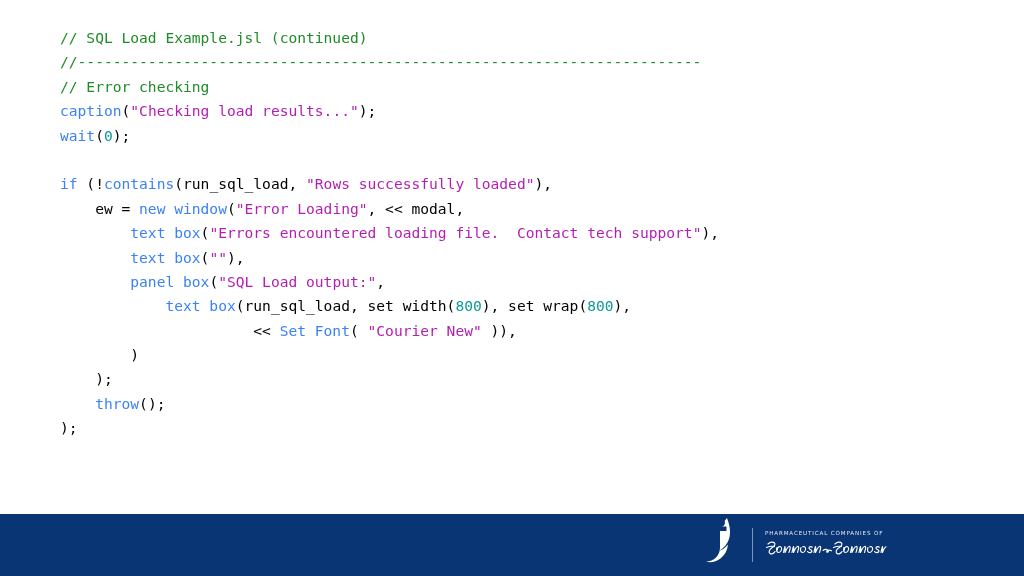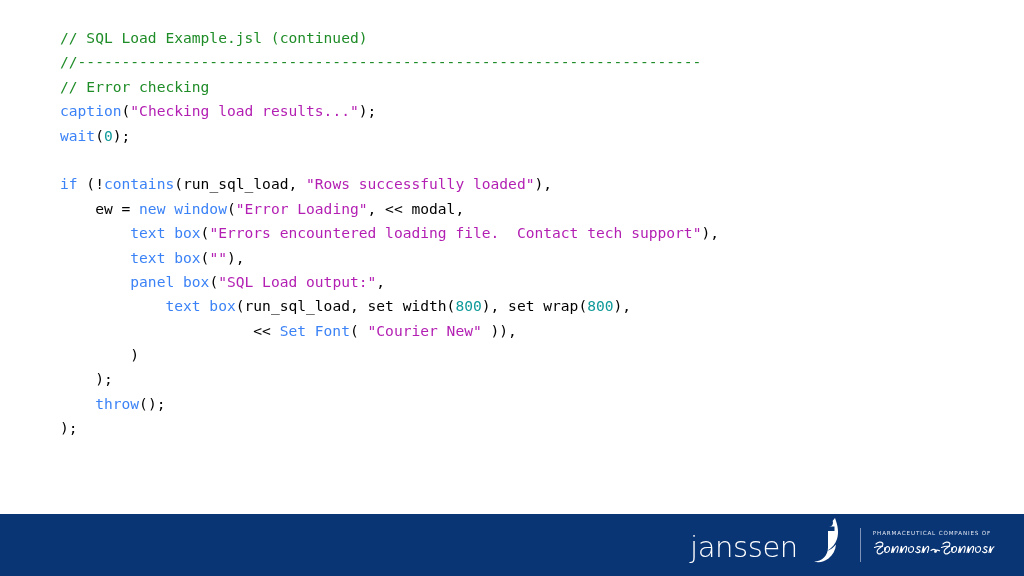--- a/index.html
+++ b/index.html
@@ -112,21 +112,20 @@
 </style>
 <style>.t-cmt{color:#1e8c27;}.t-kw{color:#3b82f6;}.t-str{color:#b31fb3;}.t-num{color:#119a9a;}.t-pln{color:#000000;}body{background:#ffffff;}#footer-bar{background:#0a3575;}</style></head>
 <body>
 
 <div id="code-block"><div class="line"><span class="t-cmt">// SQL Load Example.jsl (continued)</span></div><div class="line"><span class="t-cmt">//-----------------------------------------------------------------------</span></div><div class="line"><span class="t-cmt">// Error checking</span></div><div class="line"><span class="t-kw">caption</span><span class="t-pln">(</span><span class="t-str">"Checking load results..."</span><span class="t-pln">);</span></div><div class="line"><span class="t-kw">wait</span><span class="t-pln">(</span><span class="t-num">0</span><span class="t-pln">);</span></div><div class="line blank">&nbsp;</div><div class="line"><span class="t-kw">if</span><span class="t-pln"> (!</span><span class="t-kw">contains</span><span class="t-pln">(run_sql_load, </span><span class="t-str">"Rows successfully loaded"</span><span class="t-pln">),</span></div><div class="line"><span class="t-pln">    ew = </span><span class="t-kw">new window</span><span class="t-pln">(</span><span class="t-str">"Error Loading"</span><span class="t-pln">, &lt;&lt; modal,</span></div><div class="line"><span class="t-pln">        </span><span class="t-kw">text box</span><span class="t-pln">(</span><span class="t-str">"Errors encountered loading file.  Contact tech support"</span><span class="t-pln">),</span></div><div class="line"><span class="t-pln">        </span><span class="t-kw">text box</span><span class="t-pln">(</span><span class="t-str">""</span><span class="t-pln">),</span></div><div class="line"><span class="t-pln">        </span><span class="t-kw">panel box</span><span class="t-pln">(</span><span class="t-str">"SQL Load output:"</span><span class="t-pln">,</span></div><div class="line"><span class="t-pln">            </span><span class="t-kw">text box</span><span class="t-pln">(run_sql_load, set width(</span><span class="t-num">800</span><span class="t-pln">), set wrap(</span><span class="t-num">800</span><span class="t-pln">),</span></div><div class="line"><span class="t-pln">                      &lt;&lt; </span><span class="t-kw">Set Font</span><span class="t-pln">( </span><span class="t-str">"Courier New"</span><span class="t-pln"> )),</span></div><div class="line"><span class="t-pln">        )</span></div><div class="line"><span class="t-pln">    );</span></div><div class="line"><span class="t-pln">    </span><span class="t-kw">throw</span><span class="t-pln">();</span></div><div class="line"><span class="t-pln">);</span></div></div>
 
 <div id="footer-bar">
 
   <div id="brand-lockup">
 
-    <span id="janssen-wordmark">janssen</span>
 
     <span id="janssen-swoosh">
       <svg width="44" height="48" viewBox="0 0 44 48" xmlns="http://www.w3.org/2000/svg">
         <path d="M31 2 C34 10 35 17 33 23 C31.5 28 28 32 23 35 C27 33.5 30 31 32 28.5 C31.5 34 29 39 24.5 42.5 C20 46 14.5 47 10 45.5 C14 45.5 17.5 44 20 41.5 C22.5 39 24 35.5 24 31.5 L24 15 L30.5 15 L30.5 10.5 L24 10.5 Z" fill="#ffffff"></path>
         <path d="M24.5 2.5 C27 2.5 29 4.4 29 6.8 C29 9.2 27 11.1 24.5 11.1 C22 11.1 20 9.2 20 6.8 C20 4.4 22 2.5 24.5 2.5 Z" fill="#0a3575"></path>
       </svg>
     </span>
 
     <div id="brand-divider"></div>
 

